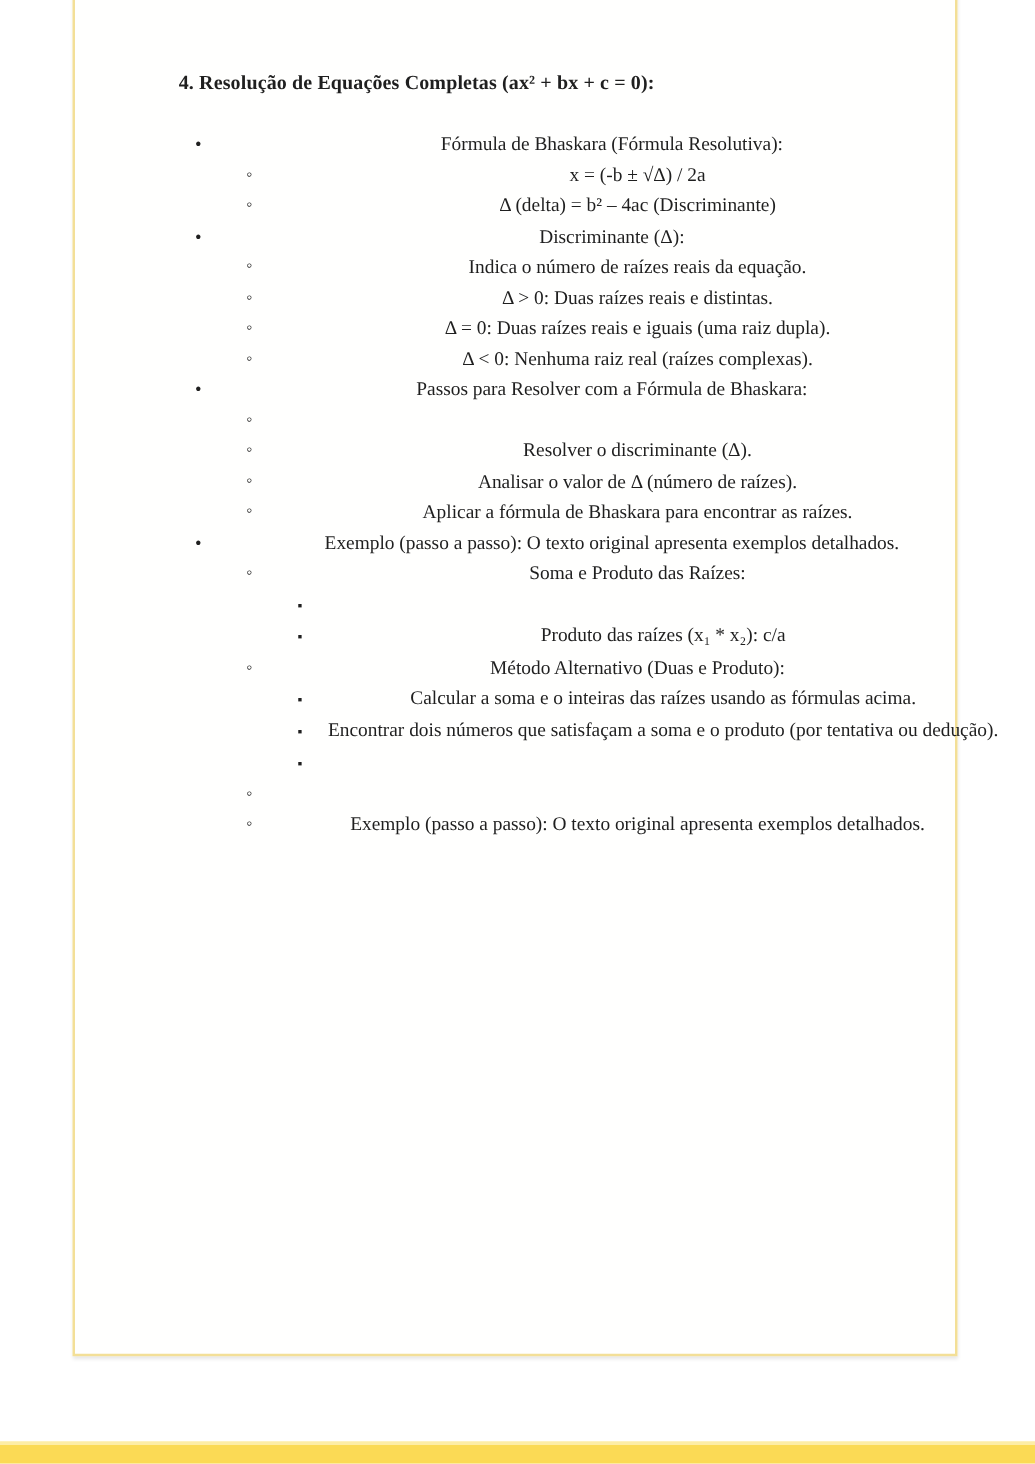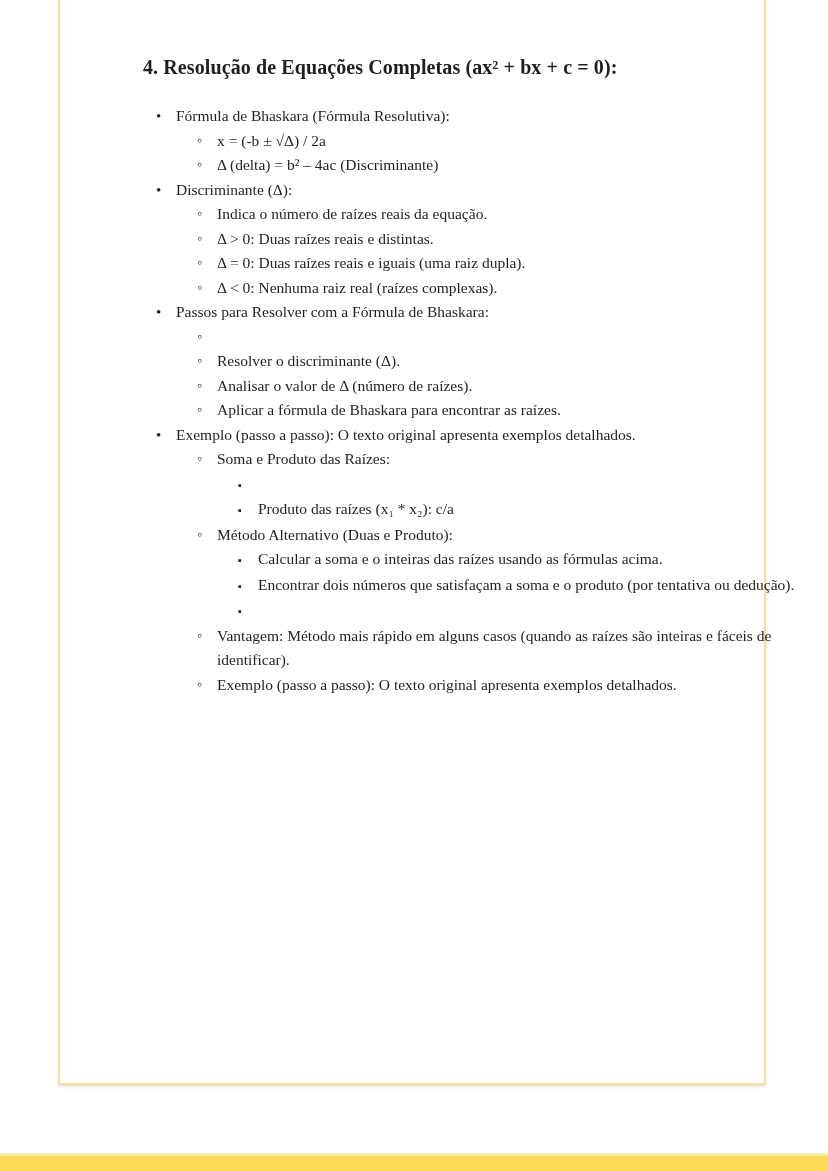--- a/index.html
+++ b/index.html
@@ -24,37 +24,37 @@
     box-sizing: border-box;
   }
   .content {
     position: absolute;
     left: 83px;
     top: 78px;
     width: 660px;
     color: var(--ink, #1f1f1f);
   }
   .doc-title {
-    font-size: 20px;
+    font-size: 16px;
     line-height: 22px;
     font-weight: bold;
     letter-spacing: 0.1px;
   }
   .outline {
     margin-top: 26px;
     font-size: 15.5px;
     line-height: 24.5px;
   }
   .li { display: flex; align-items: flex-start; }
   .li .marker {
     flex: 0 0 20px;
     text-align: left;
     user-select: none;
   }
-  .li .txt { flex: 1 1 auto; }
+  .li .txt { flex: 1 1 auto; text-align: center; }
   .li.l1 { padding-left: 13px; }
   .li.l2 { padding-left: 54px; }
   .li.l3 { padding-left: 95px; }
   .li.l1 .marker { font-size: 15px; }
   .li.l2 .marker { font-size: 14px; }
   .li.l3 .marker { font-size: 11px; padding-top: 1px; }
   .bottom-bar {
     position: absolute;
     left: 0;
     top: 1153px;
@@ -150,21 +150,20 @@
   </div>
         <div class="li l3">
     <span class="marker">▪</span>
     <span class="txt">Encontrar dois números que satisfaçam a soma e o produto (por tentativa ou dedução).</span>
   </div>
         <div class="li l3">
     <span class="marker">▪</span>
   </div>
         <div class="li l2">
     <span class="marker">◦</span>
-    <span class="txt">Vantagem: Método mais rápido em alguns casos (quando as raízes são inteiras e fáceis de identificar).</span>
   </div>
         <div class="li l2">
     <span class="marker">◦</span>
     <span class="txt">Exemplo (passo a passo): O texto original apresenta exemplos detalhados.</span>
   </div>
       </div>
   </div>
 </div>
 
 <div class="bottom-bar"></div>

